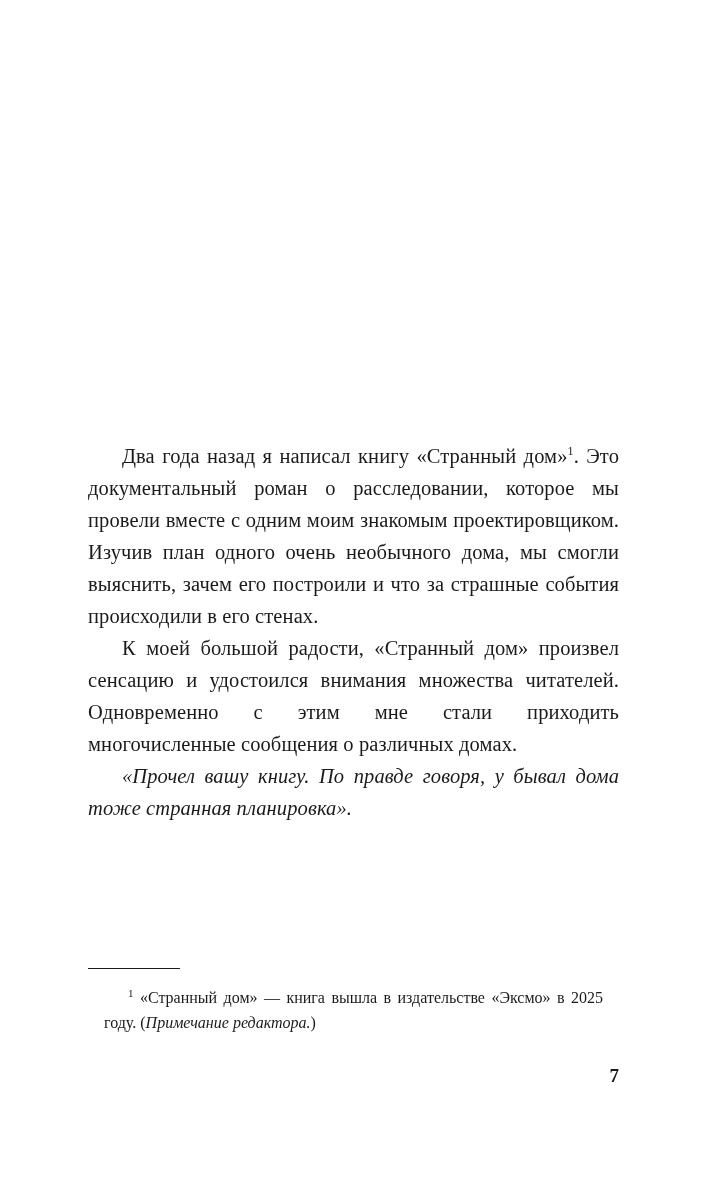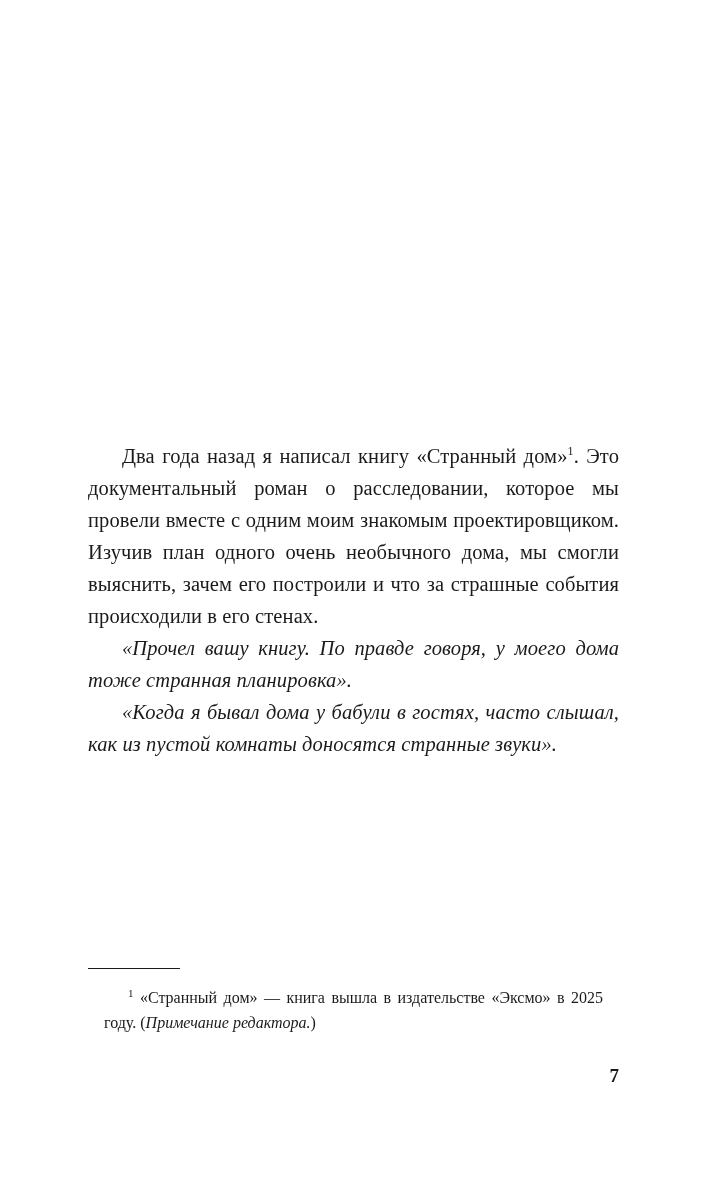--- a/index.html
+++ b/index.html
@@ -83,24 +83,24 @@
 </style>
 </head>
 <body>
 
 <div class="page">
 
   <div class="body-block">
 
     <p class="para"><span>Два года назад я написал книгу «Странный дом»</span><sup class="fn-ref">1</sup><span>. Это документальный роман о расследовании, которое мы провели вместе с одним моим знакомым проектировщиком. Изучив план одного очень необычного дома, мы смогли выяснить, зачем его построили и что за страшные события происходили в его стенах.</span></p>
 
+    <p class="para">К моей большой радости, «Странный дом» произвел сенсацию и удостоился внимания множества читателей. Одновременно с этим мне стали приходить многочисленные сообщения о различных домах.</p>
 
-    <p class="para italic">«Прочел вашу книгу. По правде говоря, у моего дома тоже странная планировка».</p>
+    <p class="para italic">«Прочел вашу книгу. По правде говоря, у бывал дома тоже странная планировка».</p>
 
-    <p class="para italic">«Когда я бывал дома у бабули в гостях, часто слышал, как из пустой комнаты доносятся странные звуки».</p>
 
   </div>
 
   <div class="footnote-area">
     <div class="footnote-rule"></div>
     <p class="footnote"><span class="fn-num">1</span> <span>«Странный дом» — книга вышла в издательстве «Эксмо» в 2025 году. (</span><span class="fn-italic">Примечание редактора.</span><span>)</span></p>
   </div>
 
   <div class="page-number">7</div>
 

